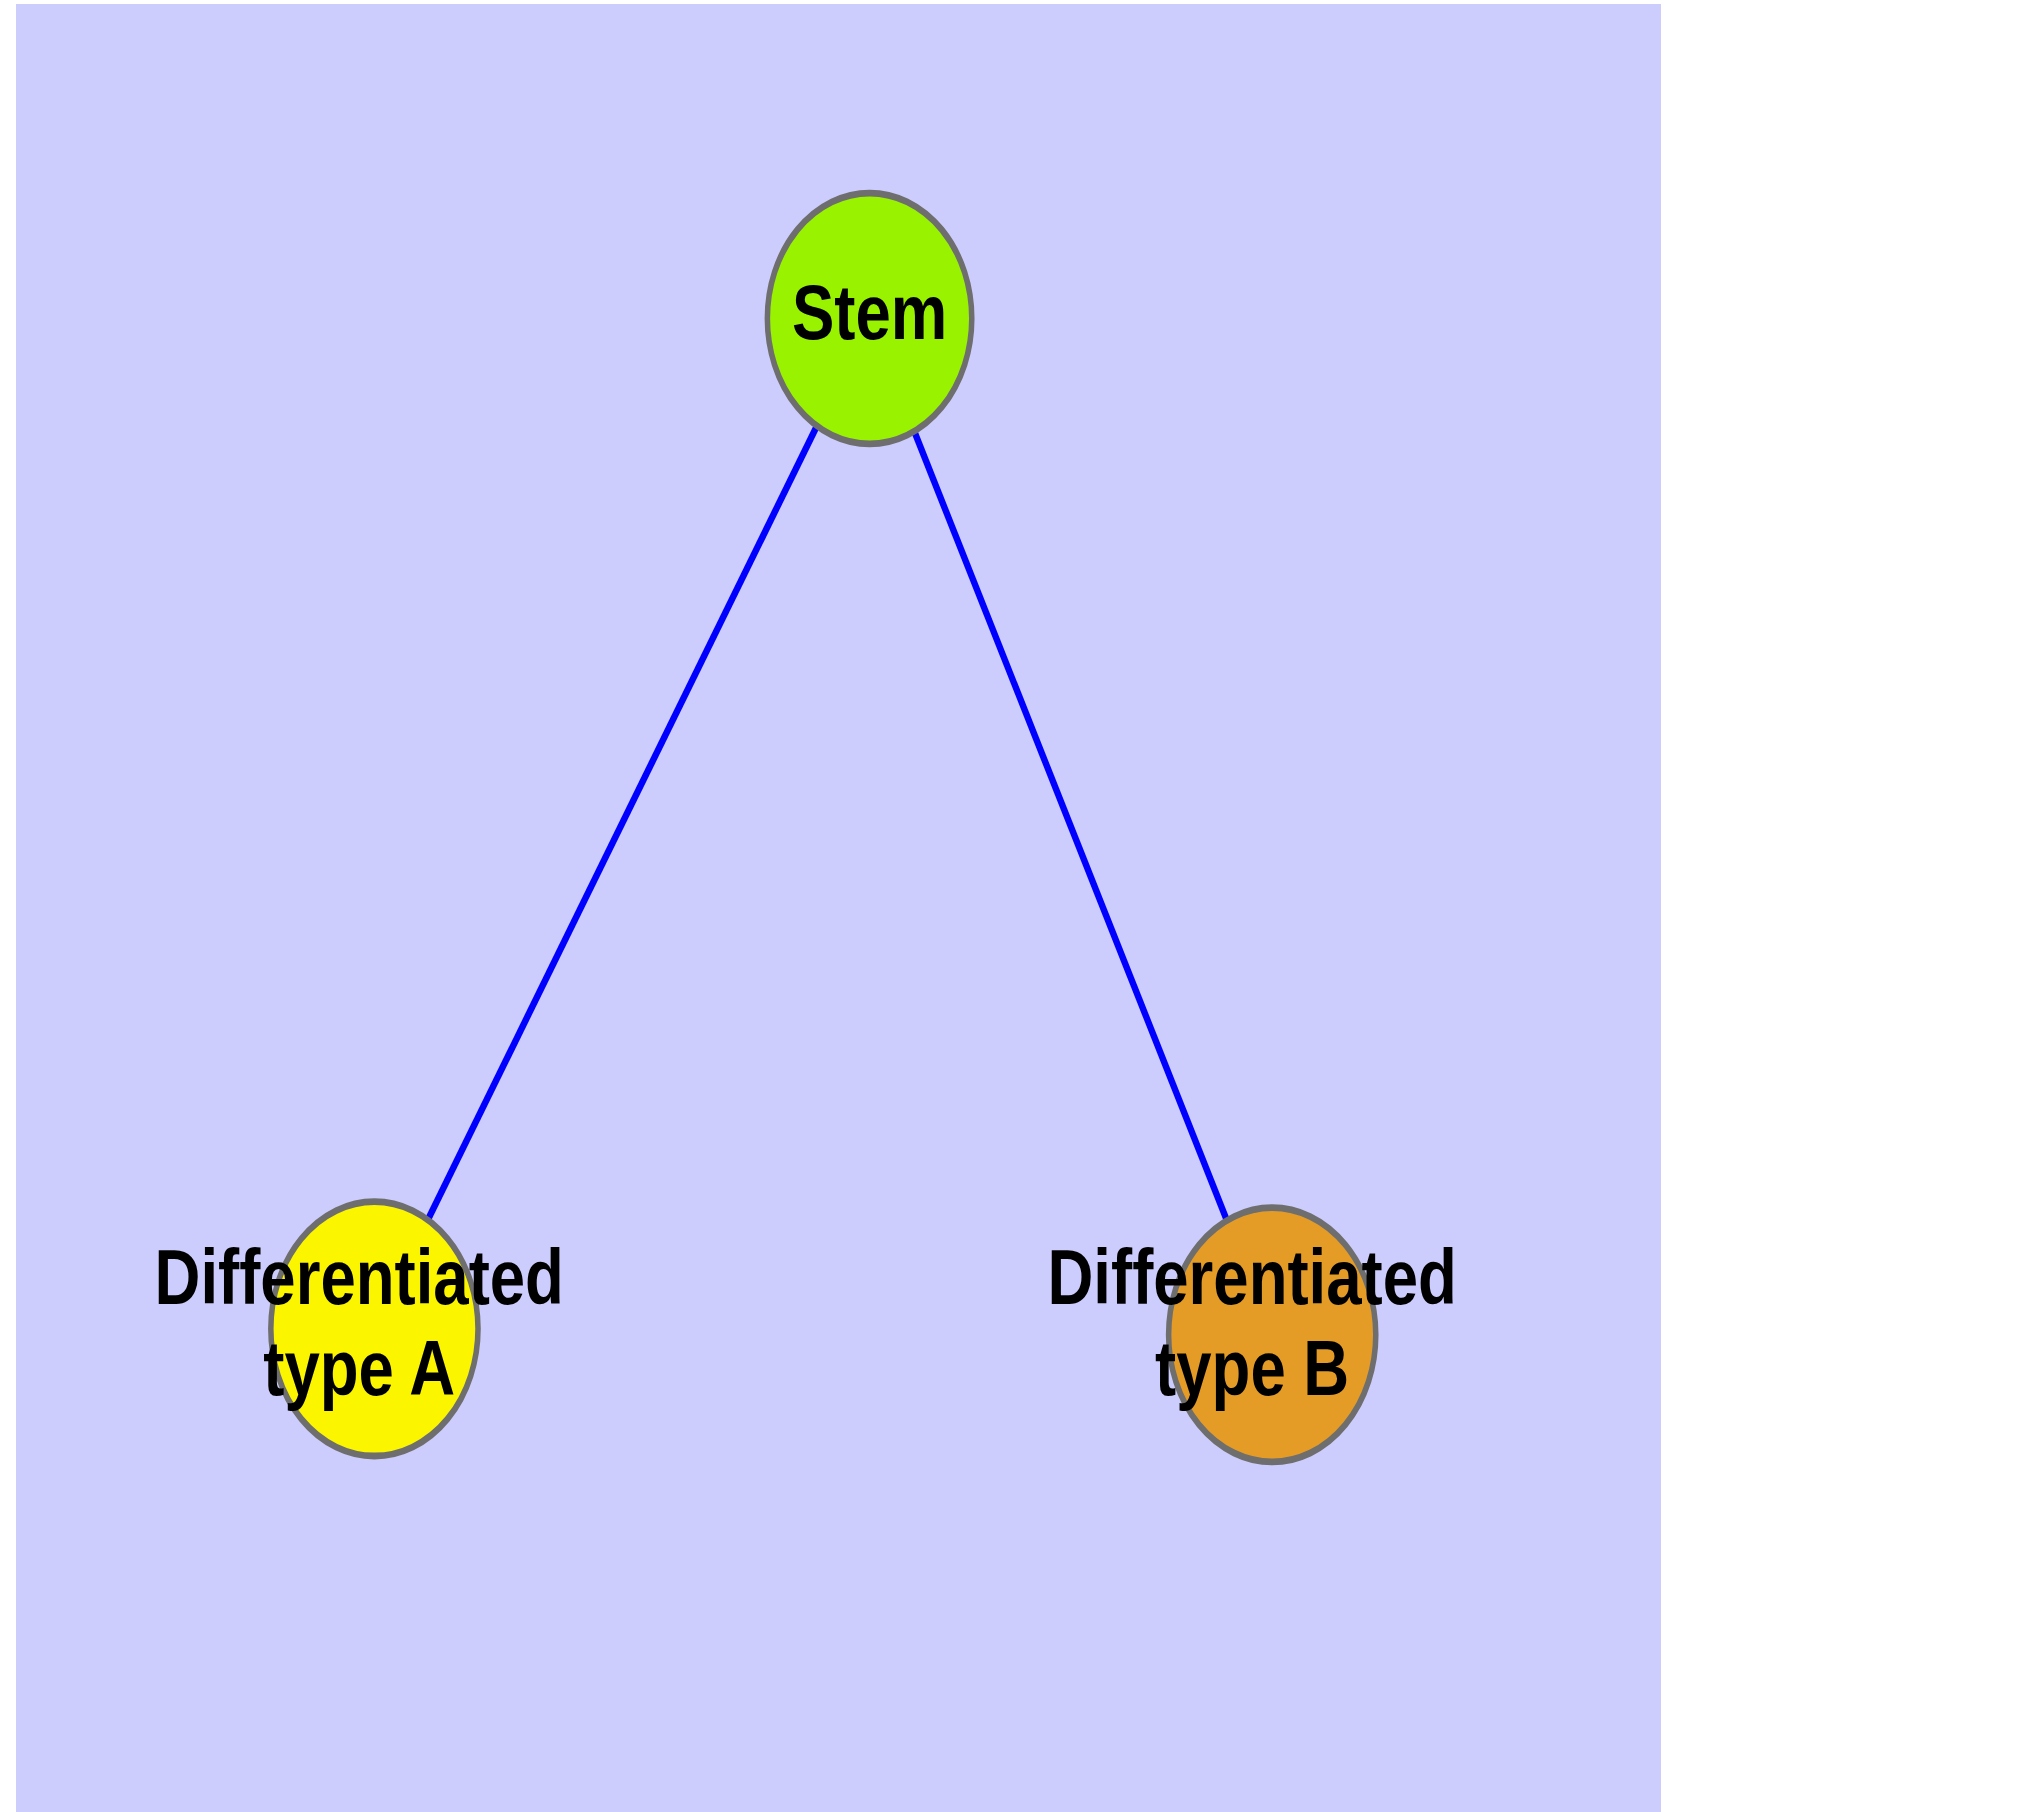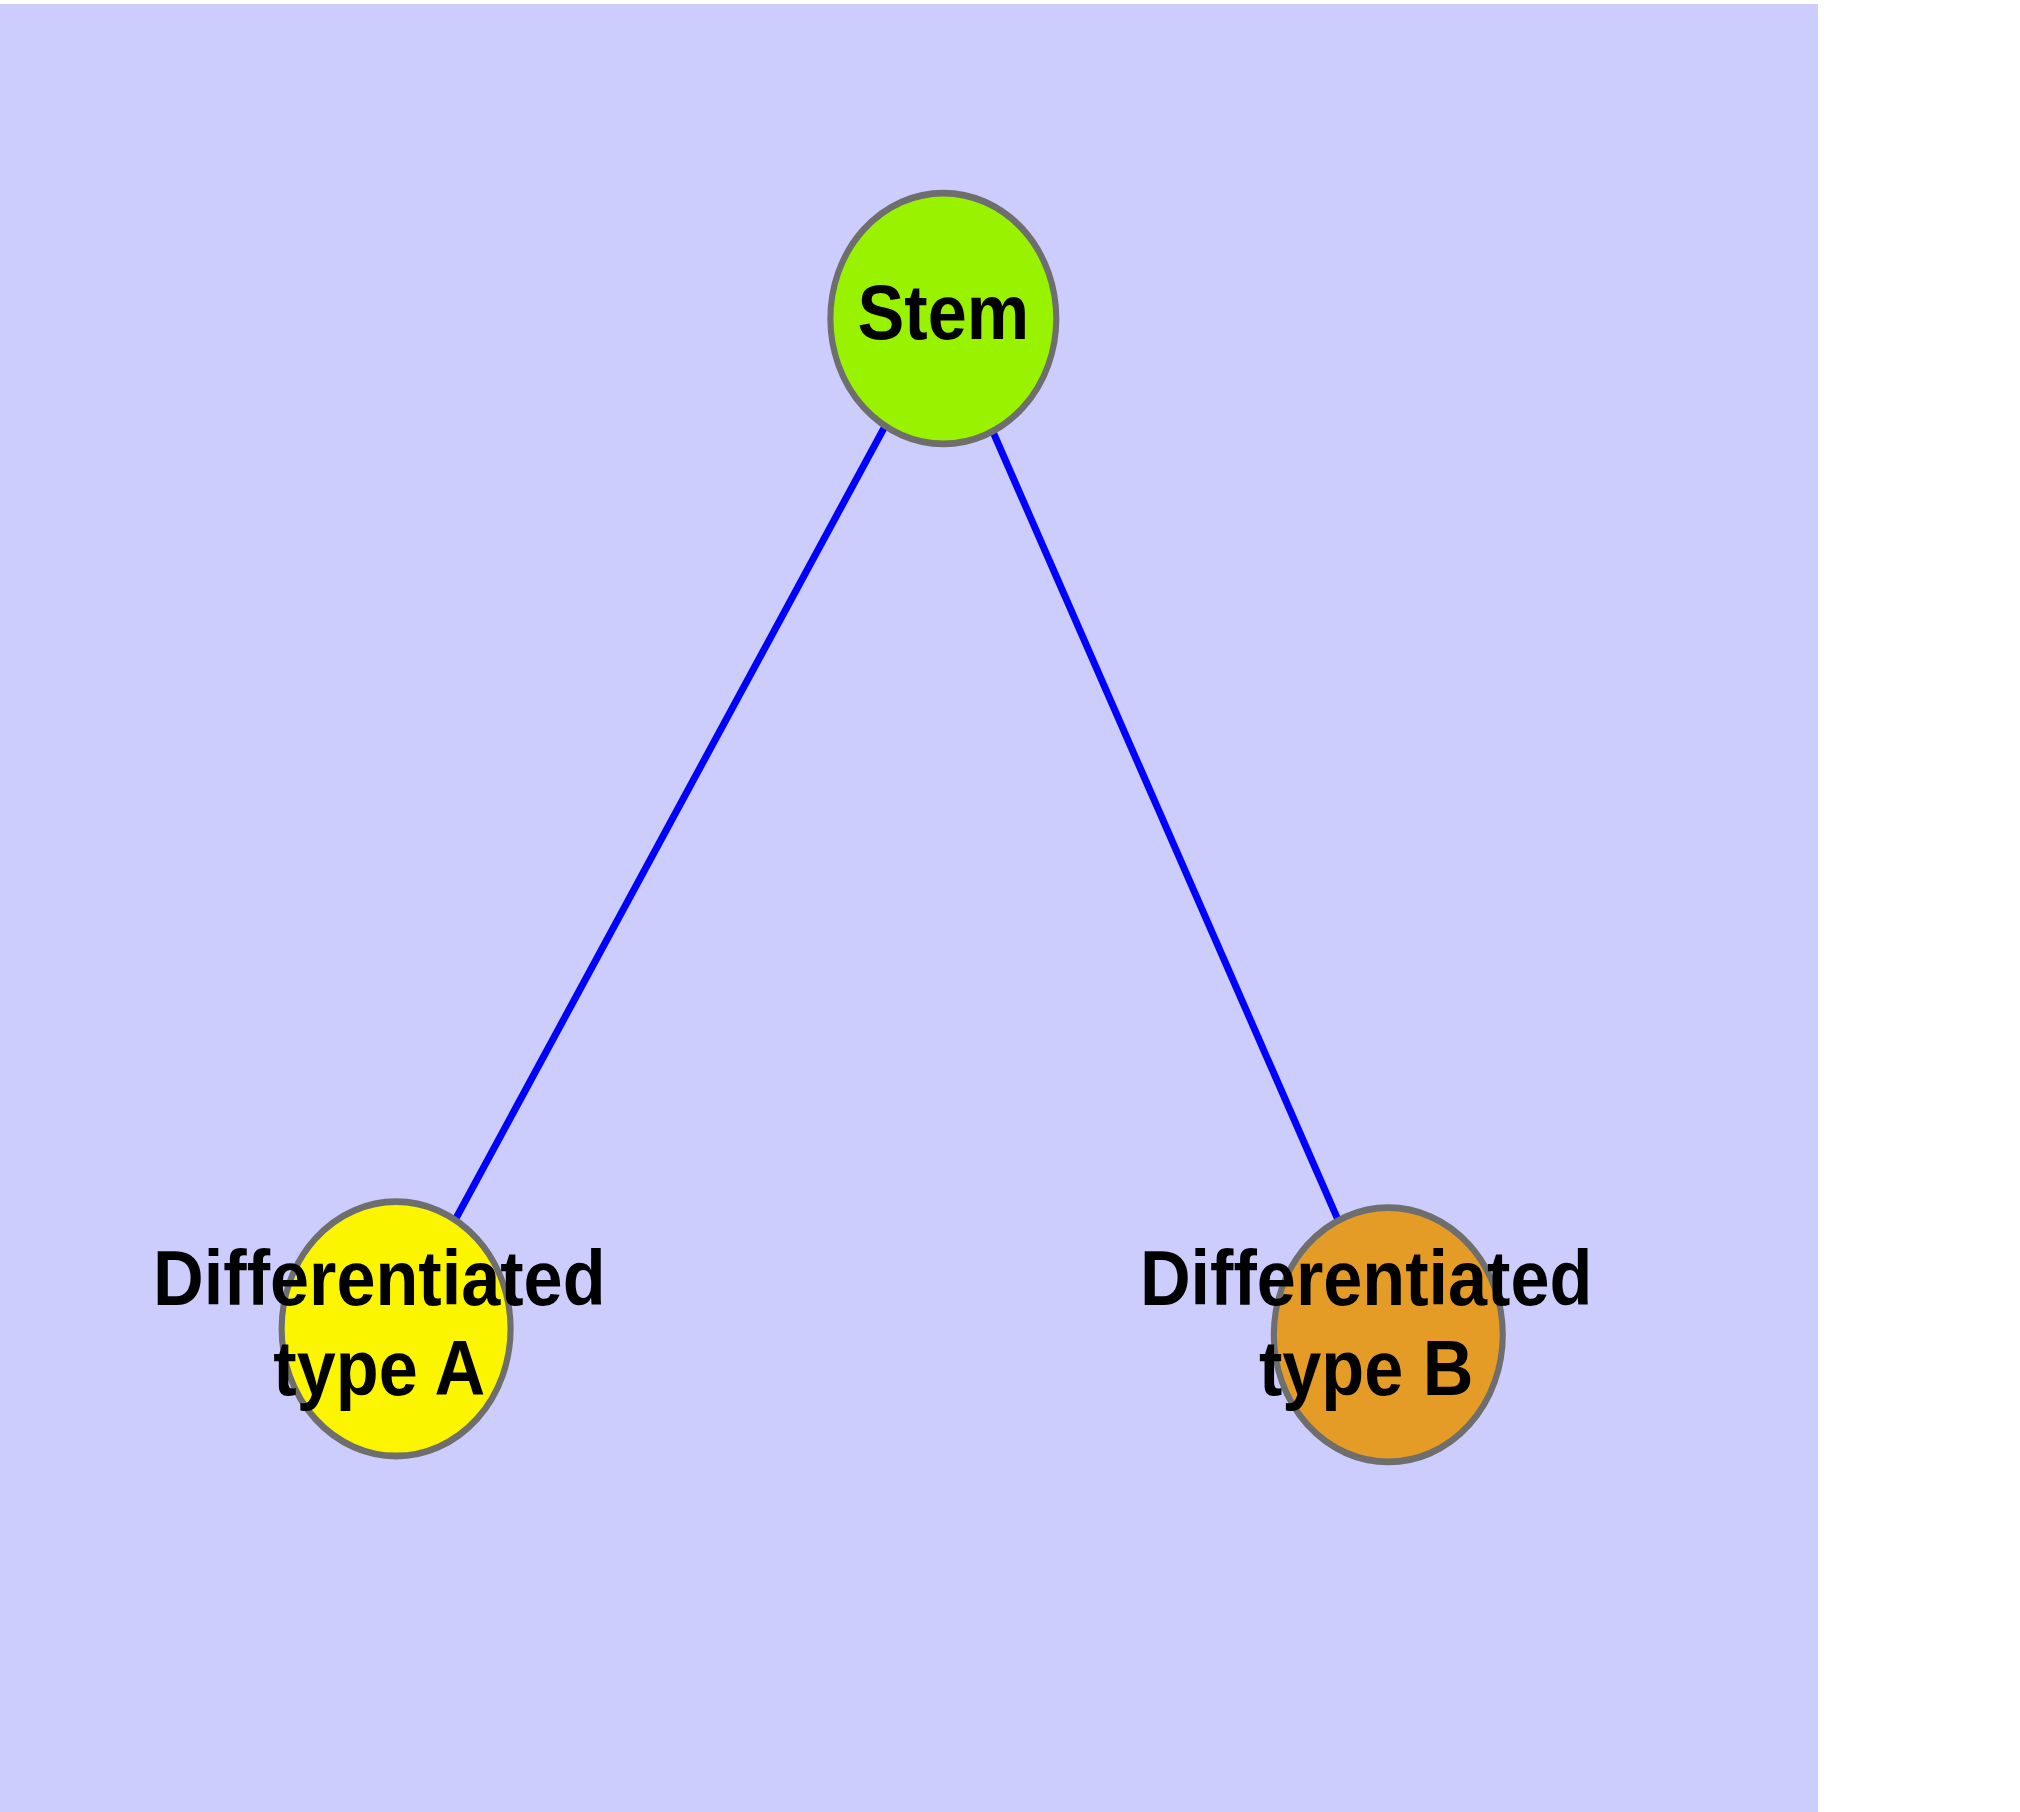--- a/index.html
+++ b/index.html
@@ -10,23 +10,23 @@
   #canvas {
     position: relative;
     width: 2021px;
     height: 1812px;
     background: #ffffff;
     overflow: hidden;
     font-family: "Liberation Sans", sans-serif;
   }
   #plot-area {
     position: absolute;
-    left: 0;
+    left: 16px;
     top: 4.2px;
-    width: 1818px;
+    width: 1645px;
     height: 1808px;
     background: #ccccfd;
   }
   #graph-svg {
     position: absolute;
     left: 0;
     top: 0;
     width: 100%;
     height: 100%;
     display: block;

